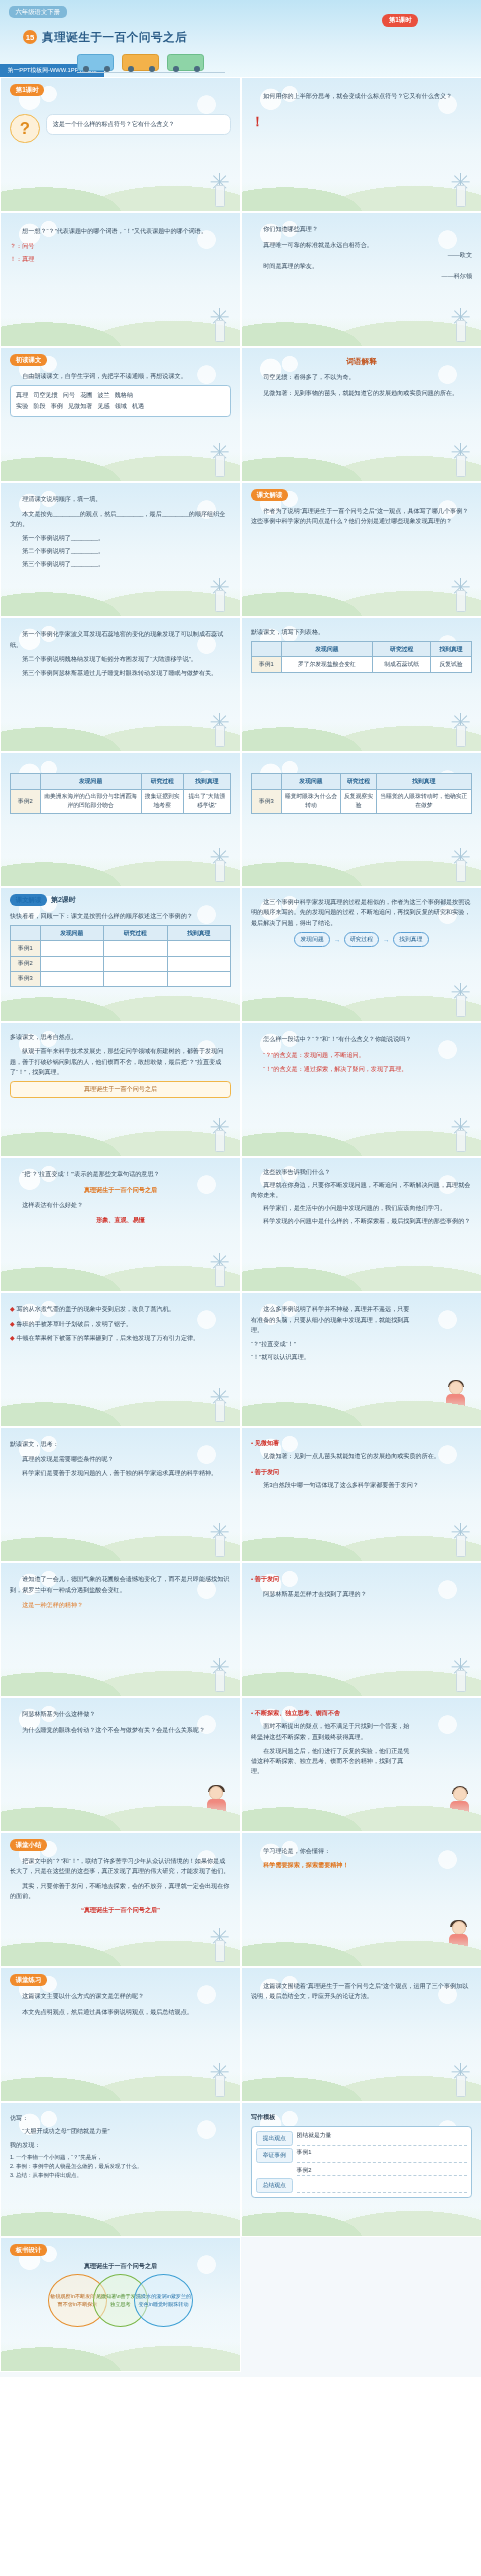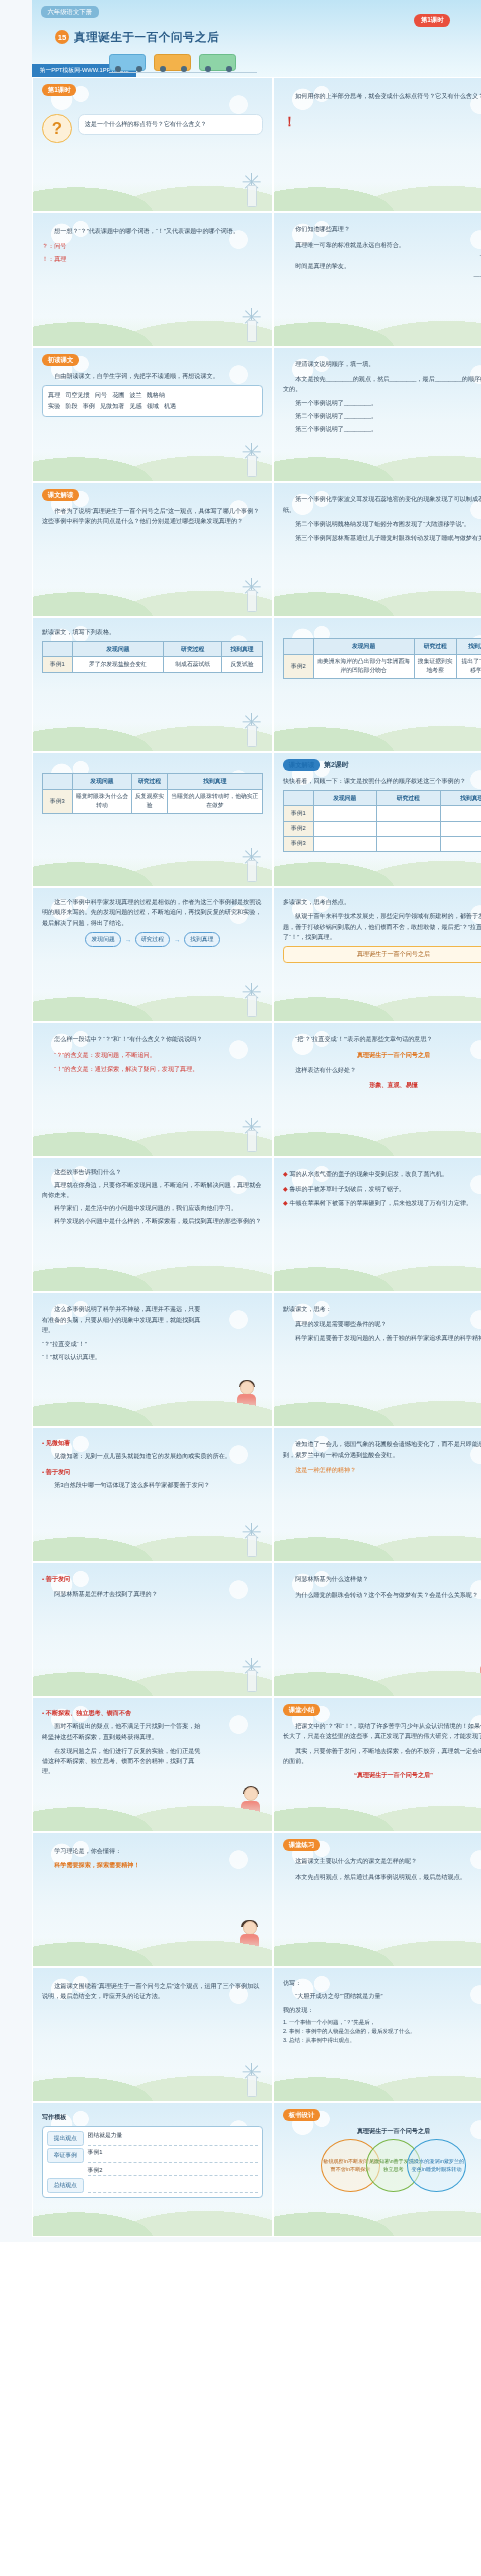--- a/index.html
+++ b/index.html
@@ -13,21 +13,20 @@
   .page {
     width: 481px;
     position: relative;
     background: #f4f8fb;
     padding-bottom: 5.1px;
   }
   .grid {
     display: grid;
     grid-template-columns: 241px 241px;
     gap: 0;
-    padding-left: 32px;
   }
   .slide {
     width: 241px;
     height: 135px;
     position: relative;
     overflow: hidden;
     background: #eaf4fa;
     border: 0.6px solid #ffffff;
     padding: 6.4px 9px;
   }
@@ -339,20 +338,35 @@
           <div class="blade">
             <i></i>
             <i></i>
             <i></i>
             <i></i>
           </div>
           <div class="body"></div>
         </div>
     </div>
 
+    <div class="slide">
+      <div class="sec-title">词语解释</div>
+      <div class="body-text mt8 indent">司空见惯：看得多了，不以为奇。</div>
+      <div class="body-text mt8 indent">见微知著：见到事物的苗头，就能知道它的发展趋向或实质问题的所在。</div>
+      <div class="hill"></div>
+        <div class="mill">
+          <div class="blade">
+            <i></i>
+            <i></i>
+            <i></i>
+            <i></i>
+          </div>
+          <div class="body"></div>
+        </div>
+    </div>
 
     <div class="slide">
       <div class="body-text mt8 indent">理清课文说明顺序，填一填。</div>
       <div class="body-text mt6 indent">本文是按先________的观点，然后________，最后________的顺序组织全文的。</div>
       <div class="body-text mt6 indent">第一个事例说明了________。</div>
       <div class="body-text mt4 indent">第二个事例说明了________。</div>
       <div class="body-text mt4 indent">第三个事例说明了________。</div>
       <div class="hill"></div>
         <div class="mill">
           <div class="blade">

